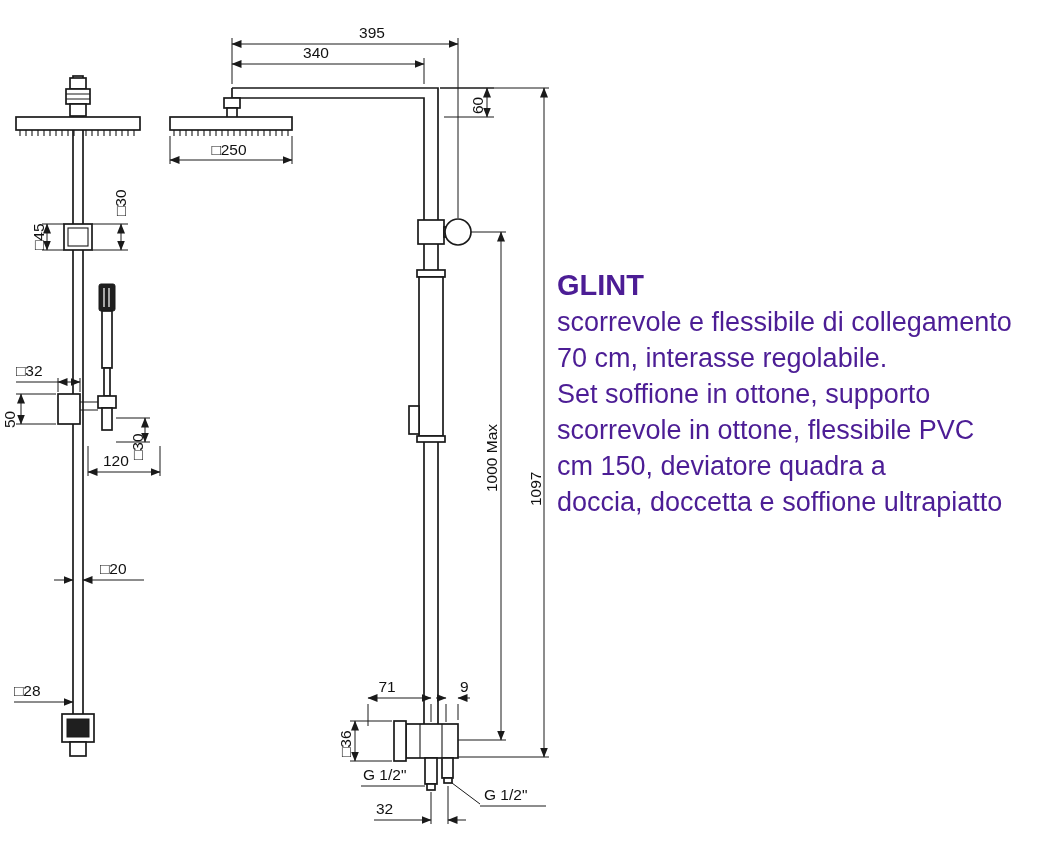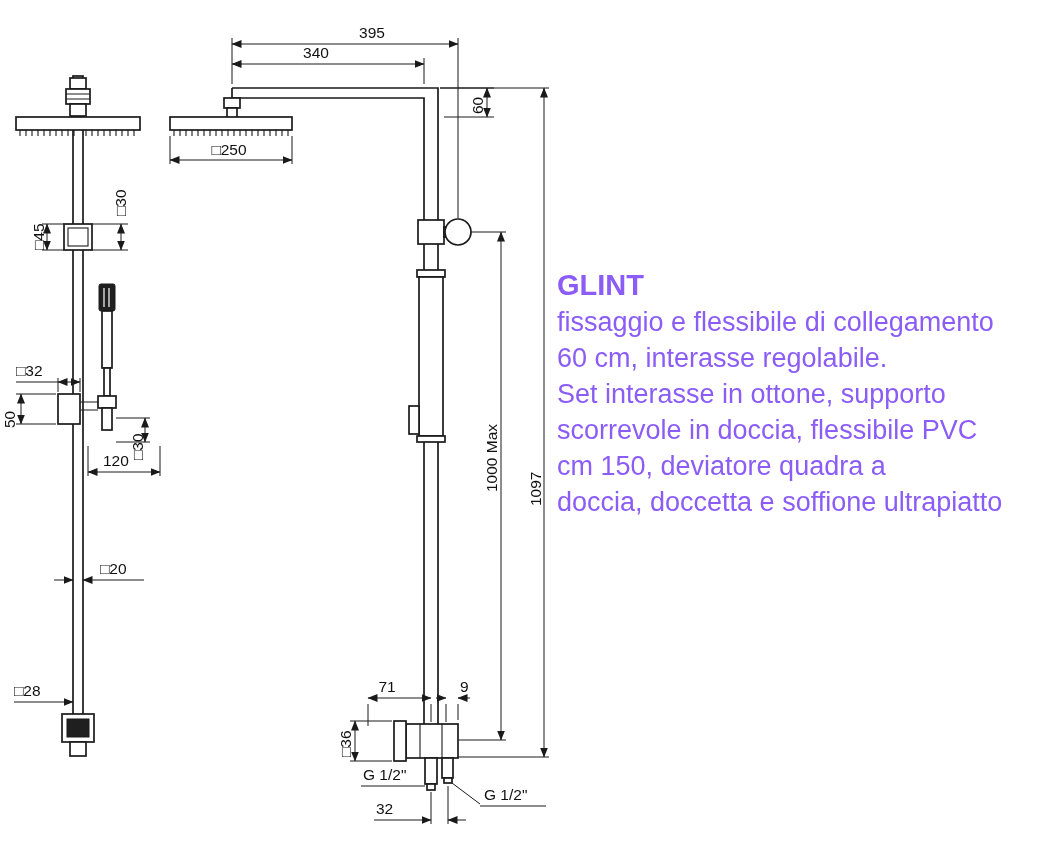--- a/index.html
+++ b/index.html
@@ -18,21 +18,21 @@
   .thin{fill:none;stroke:#1a1a1a;stroke-width:1.1;}
   .whiteline{stroke:#ffffff;stroke-width:1.2;}
   text.dimlbl{
     font-family:"Liberation Sans", sans-serif;
     font-size:15.5px;
     fill:#111111;
   }
   .desc{
     position:absolute;
     left:557px;top:266px;width:496px;
-    color:#8b5cf6;
+    color:#4c1d95;
   }
   .desc .title{
     font-size:29px;font-weight:bold;line-height:38px;
   }
   .desc .line{
     font-size:27px;line-height:36px;
   }
 </style>
 </head>
 <body>
@@ -213,21 +213,21 @@
         <path class="dim" d="M374,820 H413"></path>
         <path class="dim" d="M413,820 H431" marker-end="url(#arr)"></path>
         <path class="dim" d="M466,820 H448" marker-end="url(#arr)"></path>
         <text class="dimlbl" x="376" y="814">32</text>
       </g>
     </g>
   </svg>
 
   <div class="desc">
     <div class="title">GLINT</div>
-    <div class="line">fissaggio e flessibile di collegamento</div>
-    <div class="line">60 cm, interasse regolabile.</div>
-    <div class="line">Set interasse in ottone, supporto</div>
-    <div class="line">scorrevole in doccia, flessibile PVC</div>
+    <div class="line">scorrevole e flessibile di collegamento</div>
+    <div class="line">70 cm, interasse regolabile.</div>
+    <div class="line">Set soffione in ottone, supporto</div>
+    <div class="line">scorrevole in ottone, flessibile PVC</div>
     <div class="line">cm 150, deviatore quadra a</div>
     <div class="line">doccia, doccetta e soffione ultrapiatto</div>
   </div>
 
 </div>
 
 </body></html>

